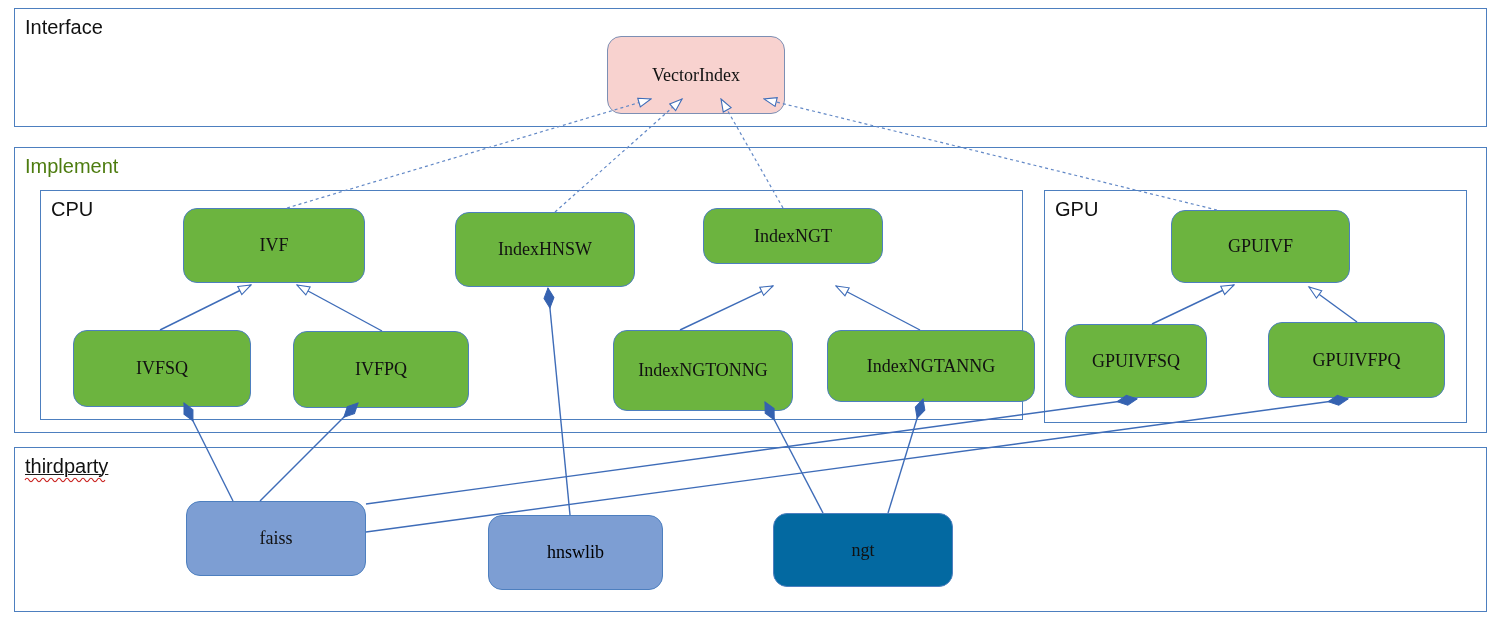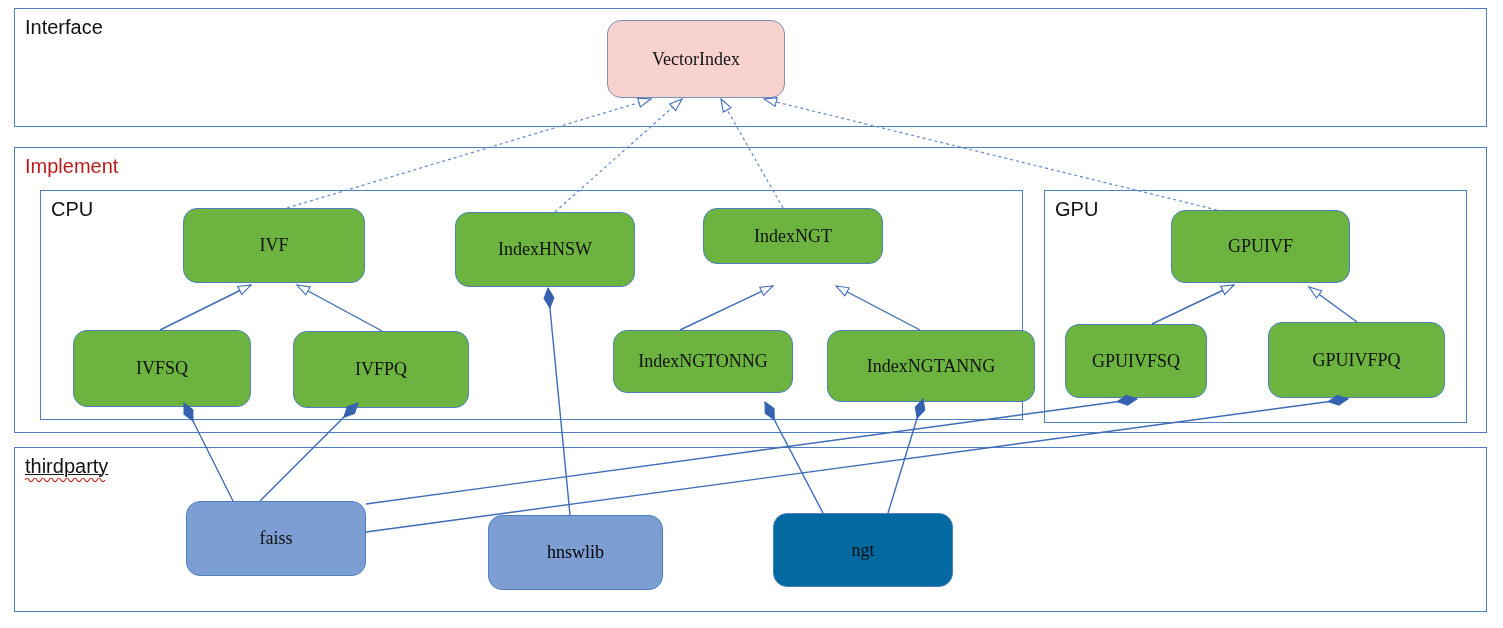--- a/index.html
+++ b/index.html
@@ -60,52 +60,52 @@
       <line x1="366" y1="504" x2="1137" y2="399" stroke="#3e6cb8" stroke-width="1.4" marker-end="url(#m-diamond)"></line>
       <line x1="366" y1="532" x2="1348" y2="399" stroke="#3e6cb8" stroke-width="1.4" marker-end="url(#m-diamond)"></line>
       <line x1="570" y1="515" x2="548" y2="288" stroke="#3e6cb8" stroke-width="1.4" marker-end="url(#m-diamond)"></line>
       <line x1="823" y1="513" x2="765" y2="402" stroke="#3e6cb8" stroke-width="1.4" marker-end="url(#m-diamond)"></line>
       <line x1="888" y1="513" x2="923" y2="399" stroke="#3e6cb8" stroke-width="1.4" marker-end="url(#m-diamond)"></line>
     </svg>
 <div class="container" style="left: 14px; top: 8px; width: 1473px; height: 119px; border-color: rgb(77, 127, 191);">
       <span class="clabel" style="color: rgb(17, 17, 17);">Interface</span>
     </div>
     <div class="container" style="left: 14px; top: 147px; width: 1473px; height: 286px; border-color: rgb(77, 127, 191);">
-      <span class="clabel" style="color: #b91c1c;">Implement</span>
+      <span class="clabel" style="color: #4d7c0f;">Implement</span>
     </div>
     <div class="container" style="left: 40px; top: 190px; width: 983px; height: 230px; border-color: rgb(77, 127, 191);">
       <span class="clabel" style="color: rgb(17, 17, 17);">CPU</span>
     </div>
     <div class="container" style="left: 1044px; top: 190px; width: 423px; height: 233px; border-color: rgb(77, 127, 191);">
       <span class="clabel" style="color: rgb(17, 17, 17);">GPU</span>
     </div>
     <div class="container" style="left: 14px; top: 447px; width: 1473px; height: 165px; border-color: rgb(77, 127, 191);">
       <span class="clabel misspelled" style="color: rgb(17, 17, 17);">thirdparty<svg class="squiggle" width="78" height="5">
           <path d="M0,3 q2,-3.5 4,0 q2,3.5 4,0 q2,-3.5 4,0 q2,3.5 4,0 q2,-3.5 4,0 q2,3.5 4,0 q2,-3.5 4,0 q2,3.5 4,0 q2,-3.5 4,0 q2,3.5 4,0 q2,-3.5 4,0 q2,3.5 4,0 q2,-3.5 4,0 q2,3.5 4,0 q2,-3.5 4,0 q2,3.5 4,0 q2,-3.5 4,0 q2,3.5 4,0 q2,-3.5 4,0 q2,3.5 4,0" fill="none" stroke="#c9211e" stroke-width="1.1"></path>
         </svg></span>
     </div>
-    <div class="node" style="left: 607px; top: 20px; width: 178px; height: 78px; background: rgb(248, 210, 207); border-color: rgb(124, 143, 180);">
+    <div class="node" style="left: 607px; top: 36px; width: 178px; height: 78px; background: rgb(248, 210, 207); border-color: rgb(124, 143, 180);">
       <span class="nlabel" style="color: rgb(17, 17, 17);">VectorIndex</span>
     </div>
     <div class="node" style="left: 183px; top: 208px; width: 182px; height: 75px; background: rgb(108, 180, 63); border-color: rgb(77, 127, 191);">
       <span class="nlabel" style="color: rgb(17, 17, 17);">IVF</span>
     </div>
     <div class="node" style="left: 455px; top: 212px; width: 180px; height: 75px; background: rgb(108, 180, 63); border-color: rgb(77, 127, 191);">
       <span class="nlabel" style="color: rgb(17, 17, 17);">IndexHNSW</span>
     </div>
     <div class="node" style="left: 703px; top: 208px; width: 180px; height: 56px; background: rgb(108, 180, 63); border-color: rgb(77, 127, 191);">
       <span class="nlabel" style="color: rgb(17, 17, 17);">IndexNGT</span>
     </div>
     <div class="node" style="left: 73px; top: 330px; width: 178px; height: 77px; background: rgb(108, 180, 63); border-color: rgb(77, 127, 191);">
       <span class="nlabel" style="color: rgb(17, 17, 17);">IVFSQ</span>
     </div>
     <div class="node" style="left: 293px; top: 331px; width: 176px; height: 77px; background: rgb(108, 180, 63); border-color: rgb(77, 127, 191);">
       <span class="nlabel" style="color: rgb(17, 17, 17);">IVFPQ</span>
     </div>
-    <div class="node" style="left: 613px; top: 330px; width: 180px; height: 63px; background: rgb(108, 180, 63); border-color: rgb(77, 127, 191);">
+    <div class="node" style="left: 613px; top: 330px; width: 180px; height: 81px; background: rgb(108, 180, 63); border-color: rgb(77, 127, 191);">
       <span class="nlabel" style="color: rgb(17, 17, 17);">IndexNGTONNG</span>
     </div>
     <div class="node" style="left: 827px; top: 330px; width: 208px; height: 72px; background: rgb(108, 180, 63); border-color: rgb(77, 127, 191);">
       <span class="nlabel" style="color: rgb(17, 17, 17);">IndexNGTANNG</span>
     </div>
     <div class="node" style="left: 1171px; top: 210px; width: 179px; height: 73px; background: rgb(108, 180, 63); border-color: rgb(77, 127, 191);">
       <span class="nlabel" style="color: rgb(17, 17, 17);">GPUIVF</span>
     </div>
     <div class="node" style="left: 1065px; top: 324px; width: 142px; height: 74px; background: rgb(108, 180, 63); border-color: rgb(77, 127, 191);">
       <span class="nlabel" style="color: rgb(17, 17, 17);">GPUIVFSQ</span>

